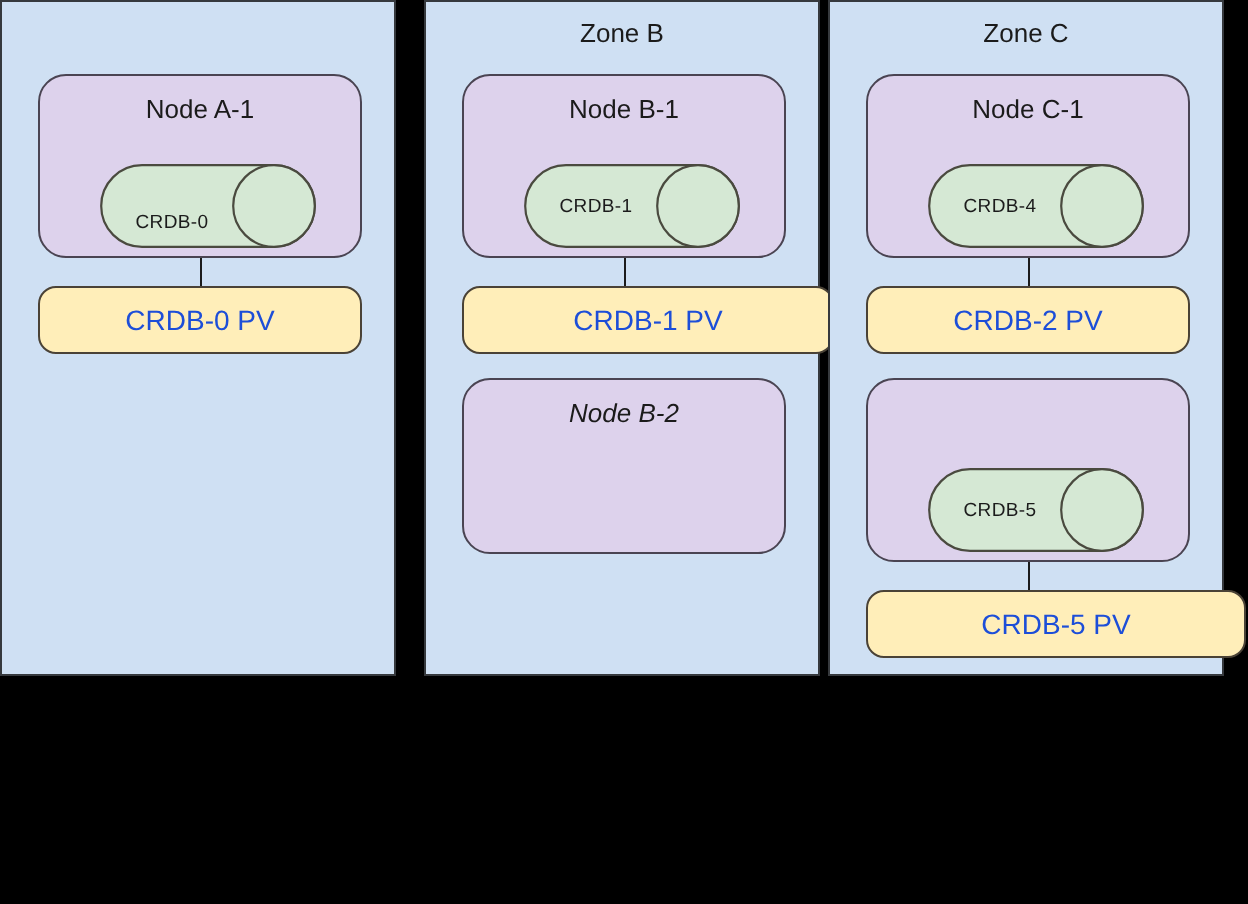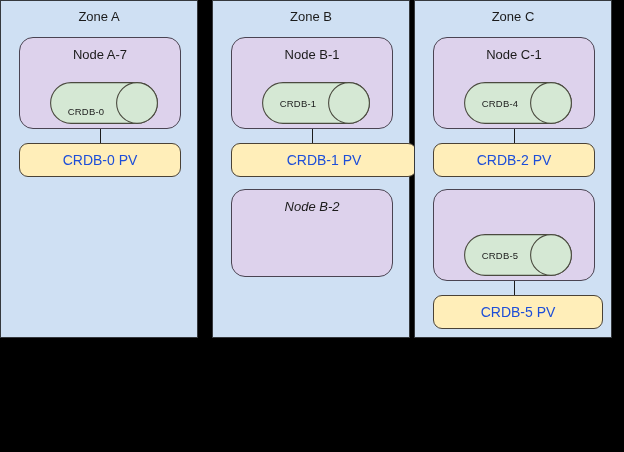--- a/index.html
+++ b/index.html
@@ -111,24 +111,23 @@
     width: 0;
     border-left: 1.5px solid #1b1b1b;
   }
 </style>
 </head>
 <body>
 
 <div id="canvas">
 
   <div class="zone" style="left:0px; top:0px; width:198px; height:338px;">
-    <div class="zone-label">Zone A</div>
 
     <div class="node" style="left:18px; top:36px; width:162px; height:92px;">
-      <div class="node-label">Node A-7</div>
+      <div class="node-label">Node A-1</div>
 
       <div class="cyl" style="left:30px; top:44px; width:108px; height:59px;">
         <svg width="108" height="42" viewBox="0 0 108 42">
           <path d="M21,0.6 H87 A20.4,20.4 0 0 1 87,41.4 H21 A20.4,20.4 0 0 1 21,0.6 Z" fill="#d5e8d4" stroke="#4a4a3f" stroke-width="1.1"></path>
           <circle cx="87" cy="21" r="20.4" fill="#d5e8d4" stroke="#4a4a3f" stroke-width="1.1"></circle>
         </svg>
         <div class="cyl-label">CRDB-0</div>
       </div>
     </div>
 
@@ -192,18 +191,18 @@
         <svg width="108" height="42" viewBox="0 0 108 42">
           <path d="M21,0.6 H87 A20.4,20.4 0 0 1 87,41.4 H21 A20.4,20.4 0 0 1 21,0.6 Z" fill="#d5e8d4" stroke="#4a4a3f" stroke-width="1.1"></path>
           <circle cx="87" cy="21" r="20.4" fill="#d5e8d4" stroke="#4a4a3f" stroke-width="1.1"></circle>
         </svg>
         <div class="cyl-label">CRDB-5</div>
       </div>
     </div>
 
     <div class="connector" style="left:99px; top:280px; height:14px;"></div>
 
-    <div class="pv" style="left:18px; top:294px; width:170px; height:34px;">
+    <div class="pv" style="left:18px; top:294px; width:190px; height:34px;">
       <span class="pv-label">CRDB-5 PV</span>
     </div>
   </div>
 
 </div>
 
 </body></html>

